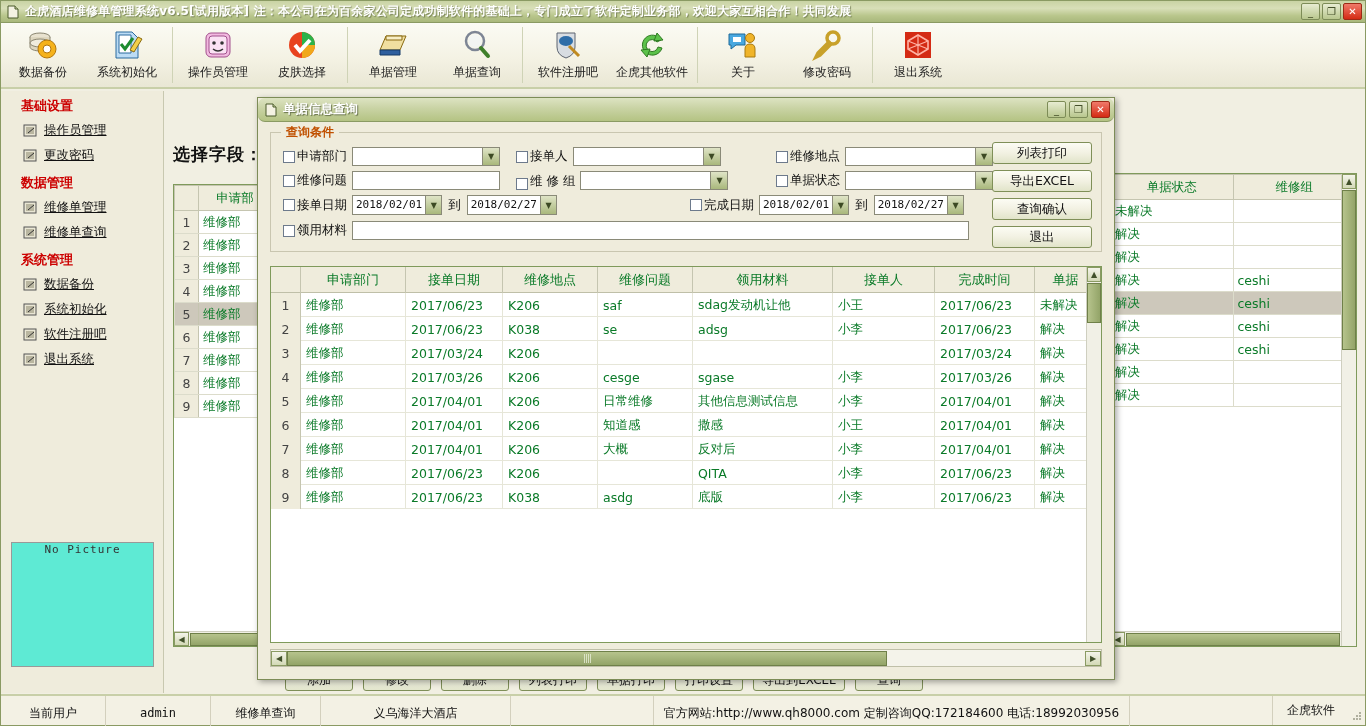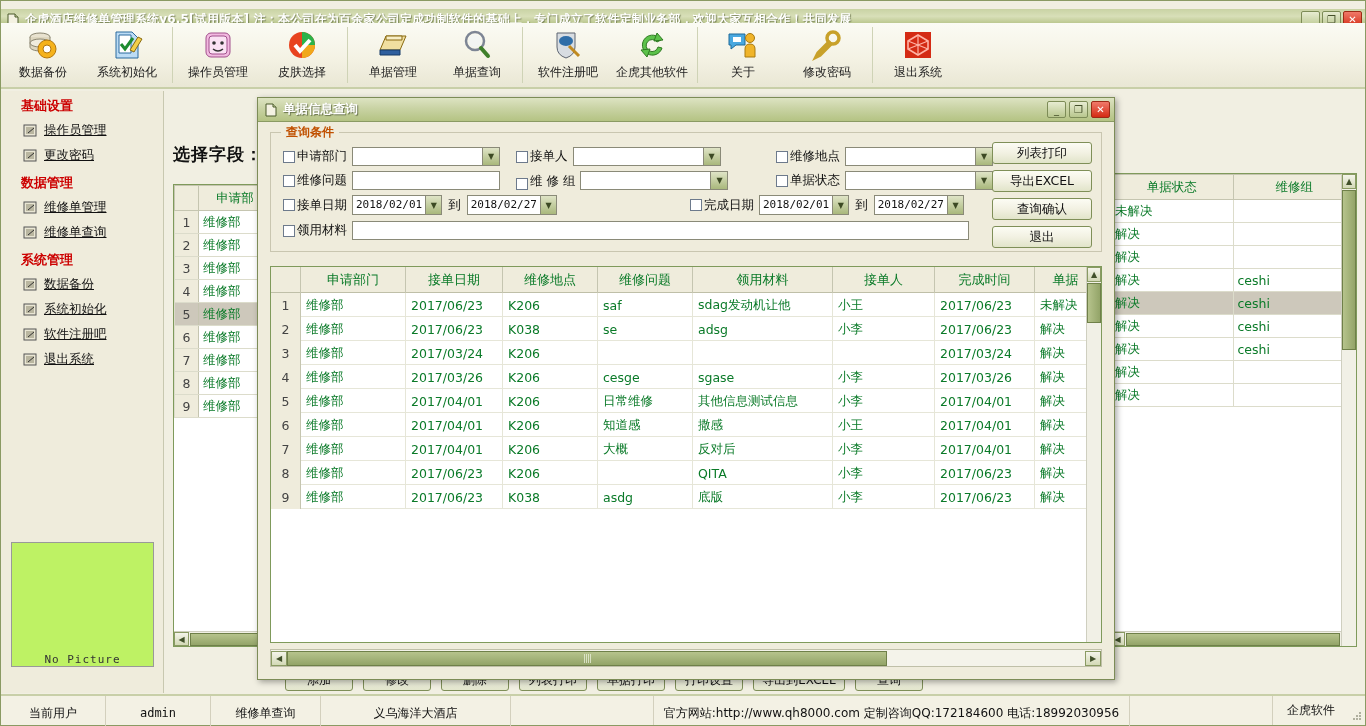--- a/index.html
+++ b/index.html
@@ -13,21 +13,21 @@
   }
   
   #app {
     position: relative;
     width: 1366px; height: 726px;
     border: 1px solid #8a9a63;
     background: #f1efe2;
   }
   
   #titlebar {
-    position: absolute; left: 0; top: 8px; width: 100%; height: 22px;
+    position: absolute; left: 0; top: 0; width: 100%; height: 22px;
     background: linear-gradient(to bottom, #c9d3a4 0%, #d8dfb8 35%, #b9c68c 70%, #a9b87c 100%);
     border-bottom: 1px solid #8a9a63;
     display: flex; align-items: center;
     padding-left: 4px;
   }
   #titlebar .tb-icon {
     width: 16px; height: 16px; margin-right: 4px;
     display: flex; align-items: center; justify-content: center;
   }
   #titlebar .tb-text {
@@ -89,23 +89,23 @@
     gap: 6px;
   }
   .sb-item .sb-ico { width: 15px; height: 14px; flex: 0 0 auto; }
   .sb-item .sb-label {
     font-size: 12.5px; color: #111;
     text-decoration: underline;
   }
   #nopicture {
     position: absolute; left: 10px; bottom: 26px;
     width: 143px; height: 125px;
-    background: #bef264;
+    background: #5eead4;
     border: 1px solid #999;
-    display: flex; align-items: flex-end; justify-content: center;
+    display: flex; align-items: flex-start; justify-content: center;
     font-family: "DejaVu Sans Mono", "Liberation Mono", monospace;
     font-size: 11px; color: #333;
     letter-spacing: 1px;
   }
 
   
   #workarea {
     position: absolute; left: 164px; top: 90px; right: 0; bottom: 32px;
     background: #f1efe2;
   }
@@ -225,20 +225,21 @@
     border: 1px solid #7d8c57;
     box-shadow: 2px 2px 6px rgba(0,0,0,.35);
   }
   #dlg-title {
     height: 24px;
     background: linear-gradient(to bottom,#dde3c2 0%,#c9d3a4 45%,#b4c383 100%);
     border-bottom: 1px solid #8a9a63;
     display: flex; align-items: center;
     padding-left: 6px;
     position: relative;
+    border-radius: 7px;
   }
   #dlg-title .dt-icon { width: 14px; height: 14px; margin-right: 5px; }
   #dlg-title .dt-text {
     color: #fff; font-weight: bold; font-size: 12.5px;
     text-shadow: 1px 1px 1px rgba(80,90,55,.8);
   }
   #dlg-title .dt-btns { position: absolute; right: 4px; top: 3px; display: flex; gap: 3px; }
 
   
   #qcond {

